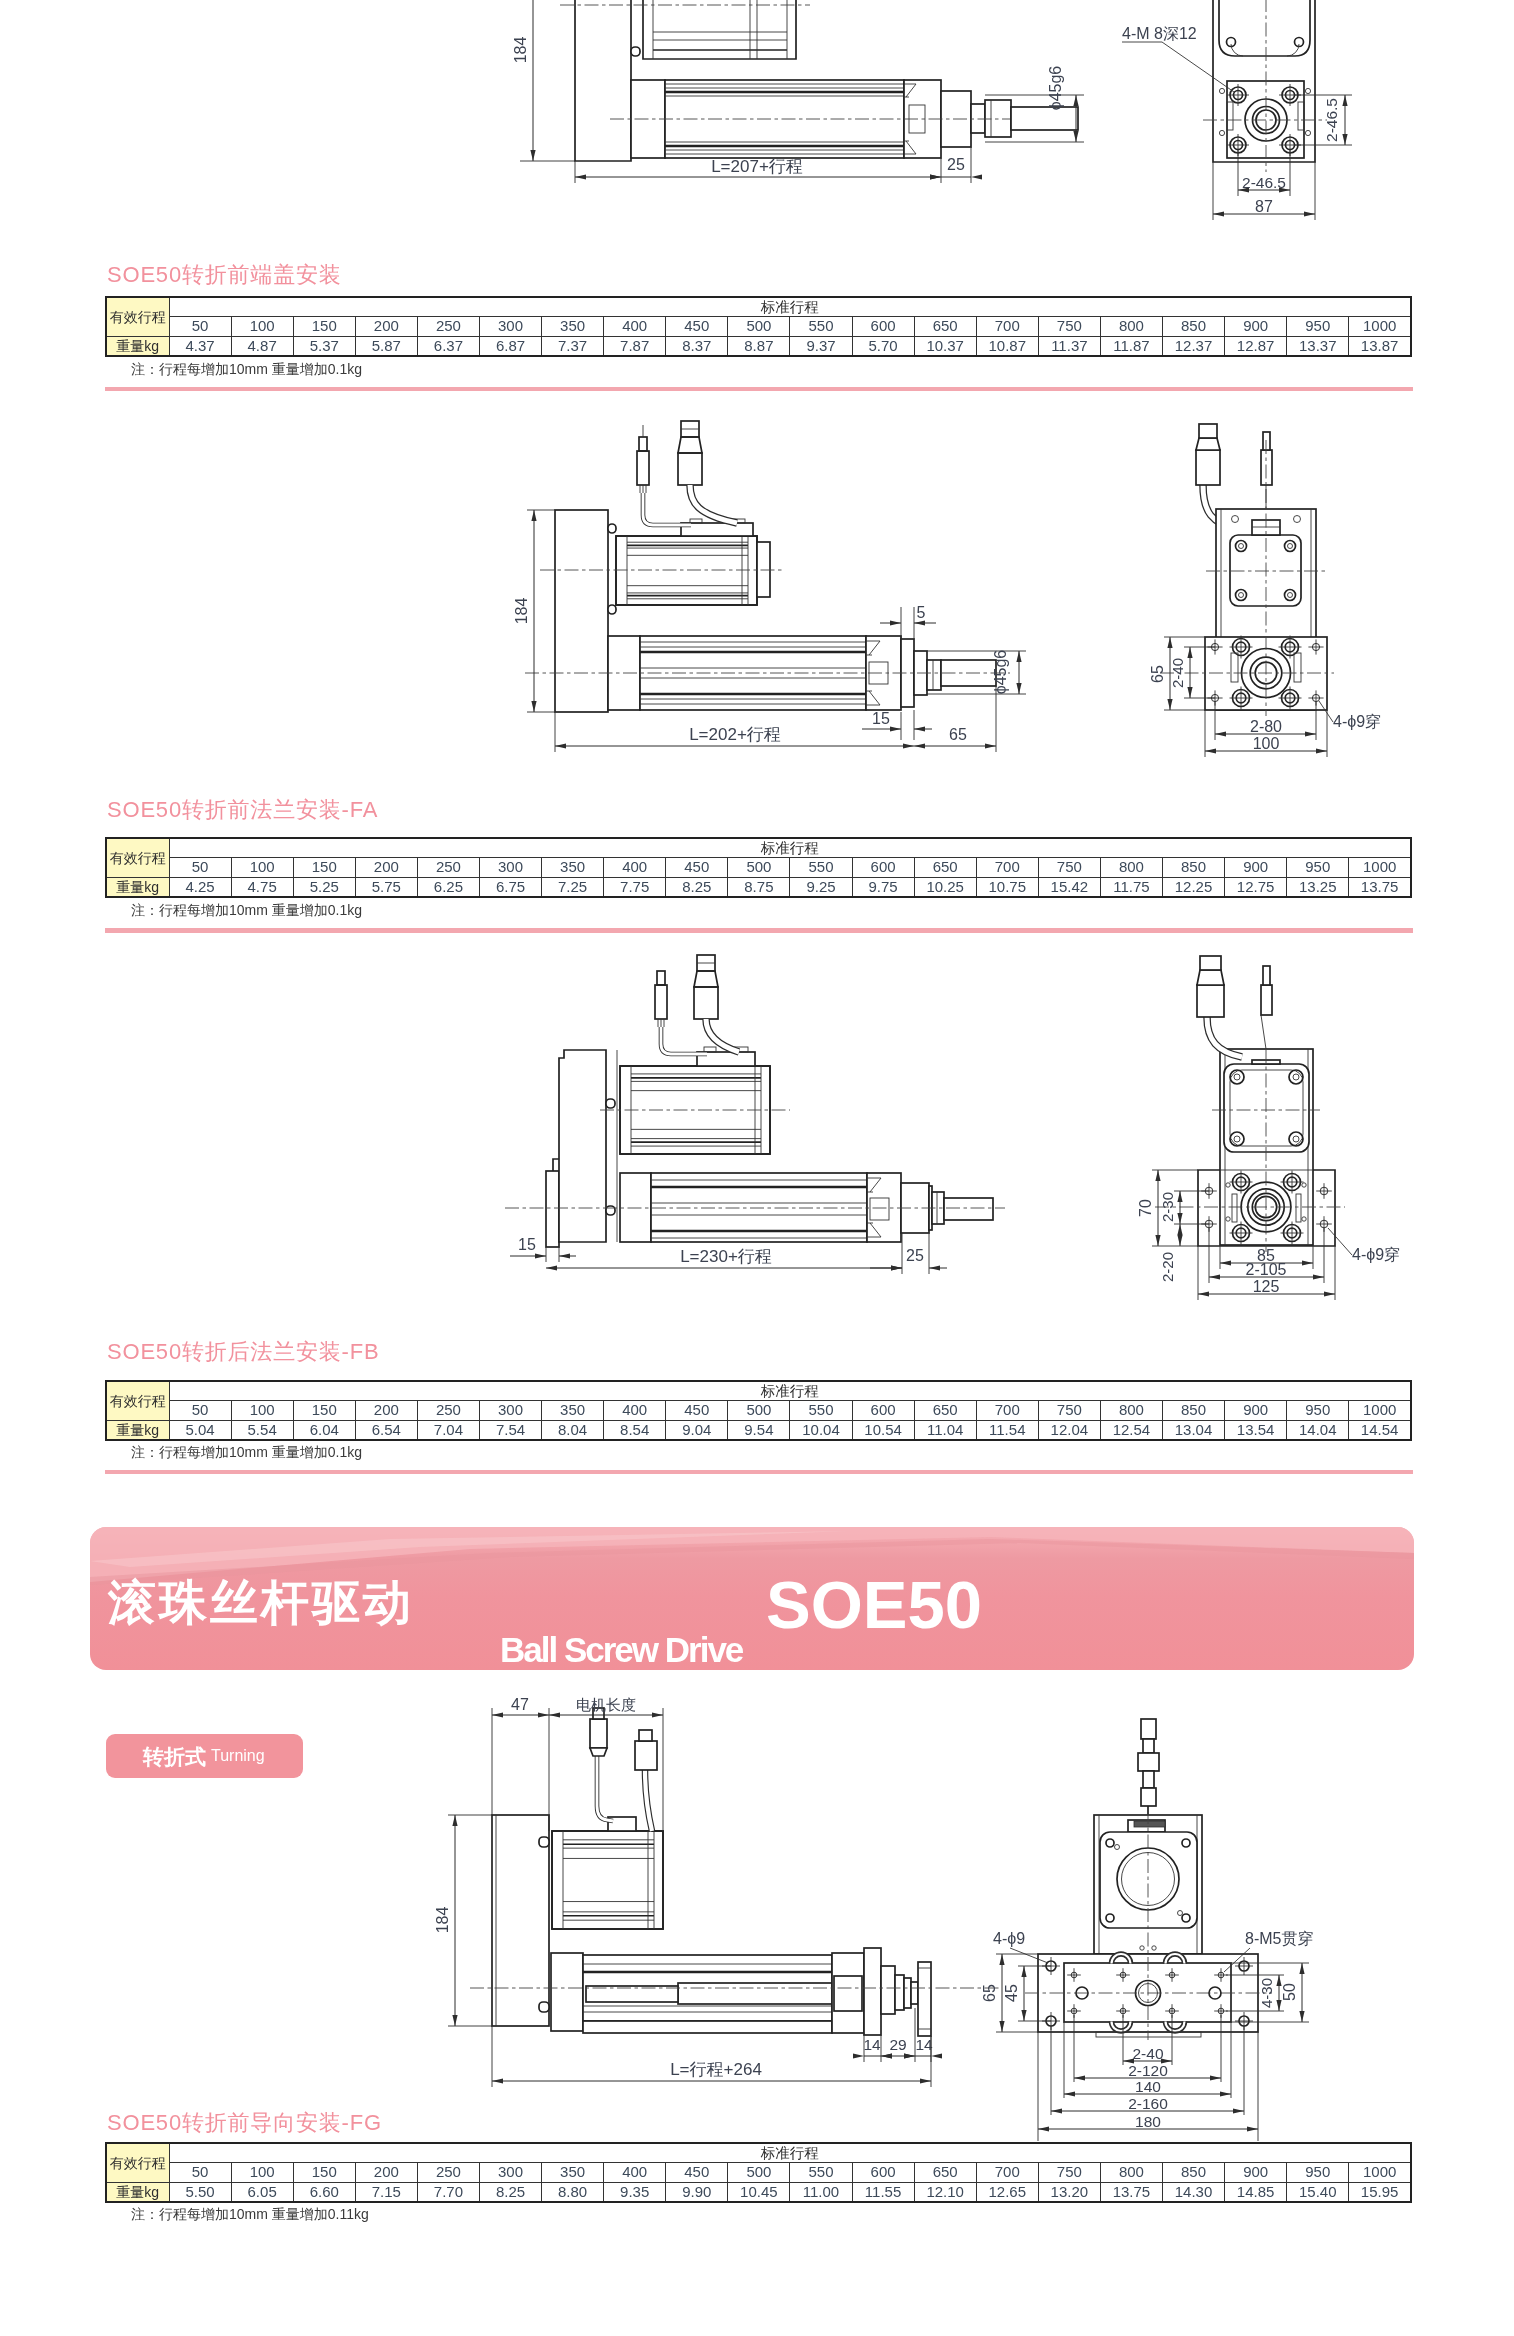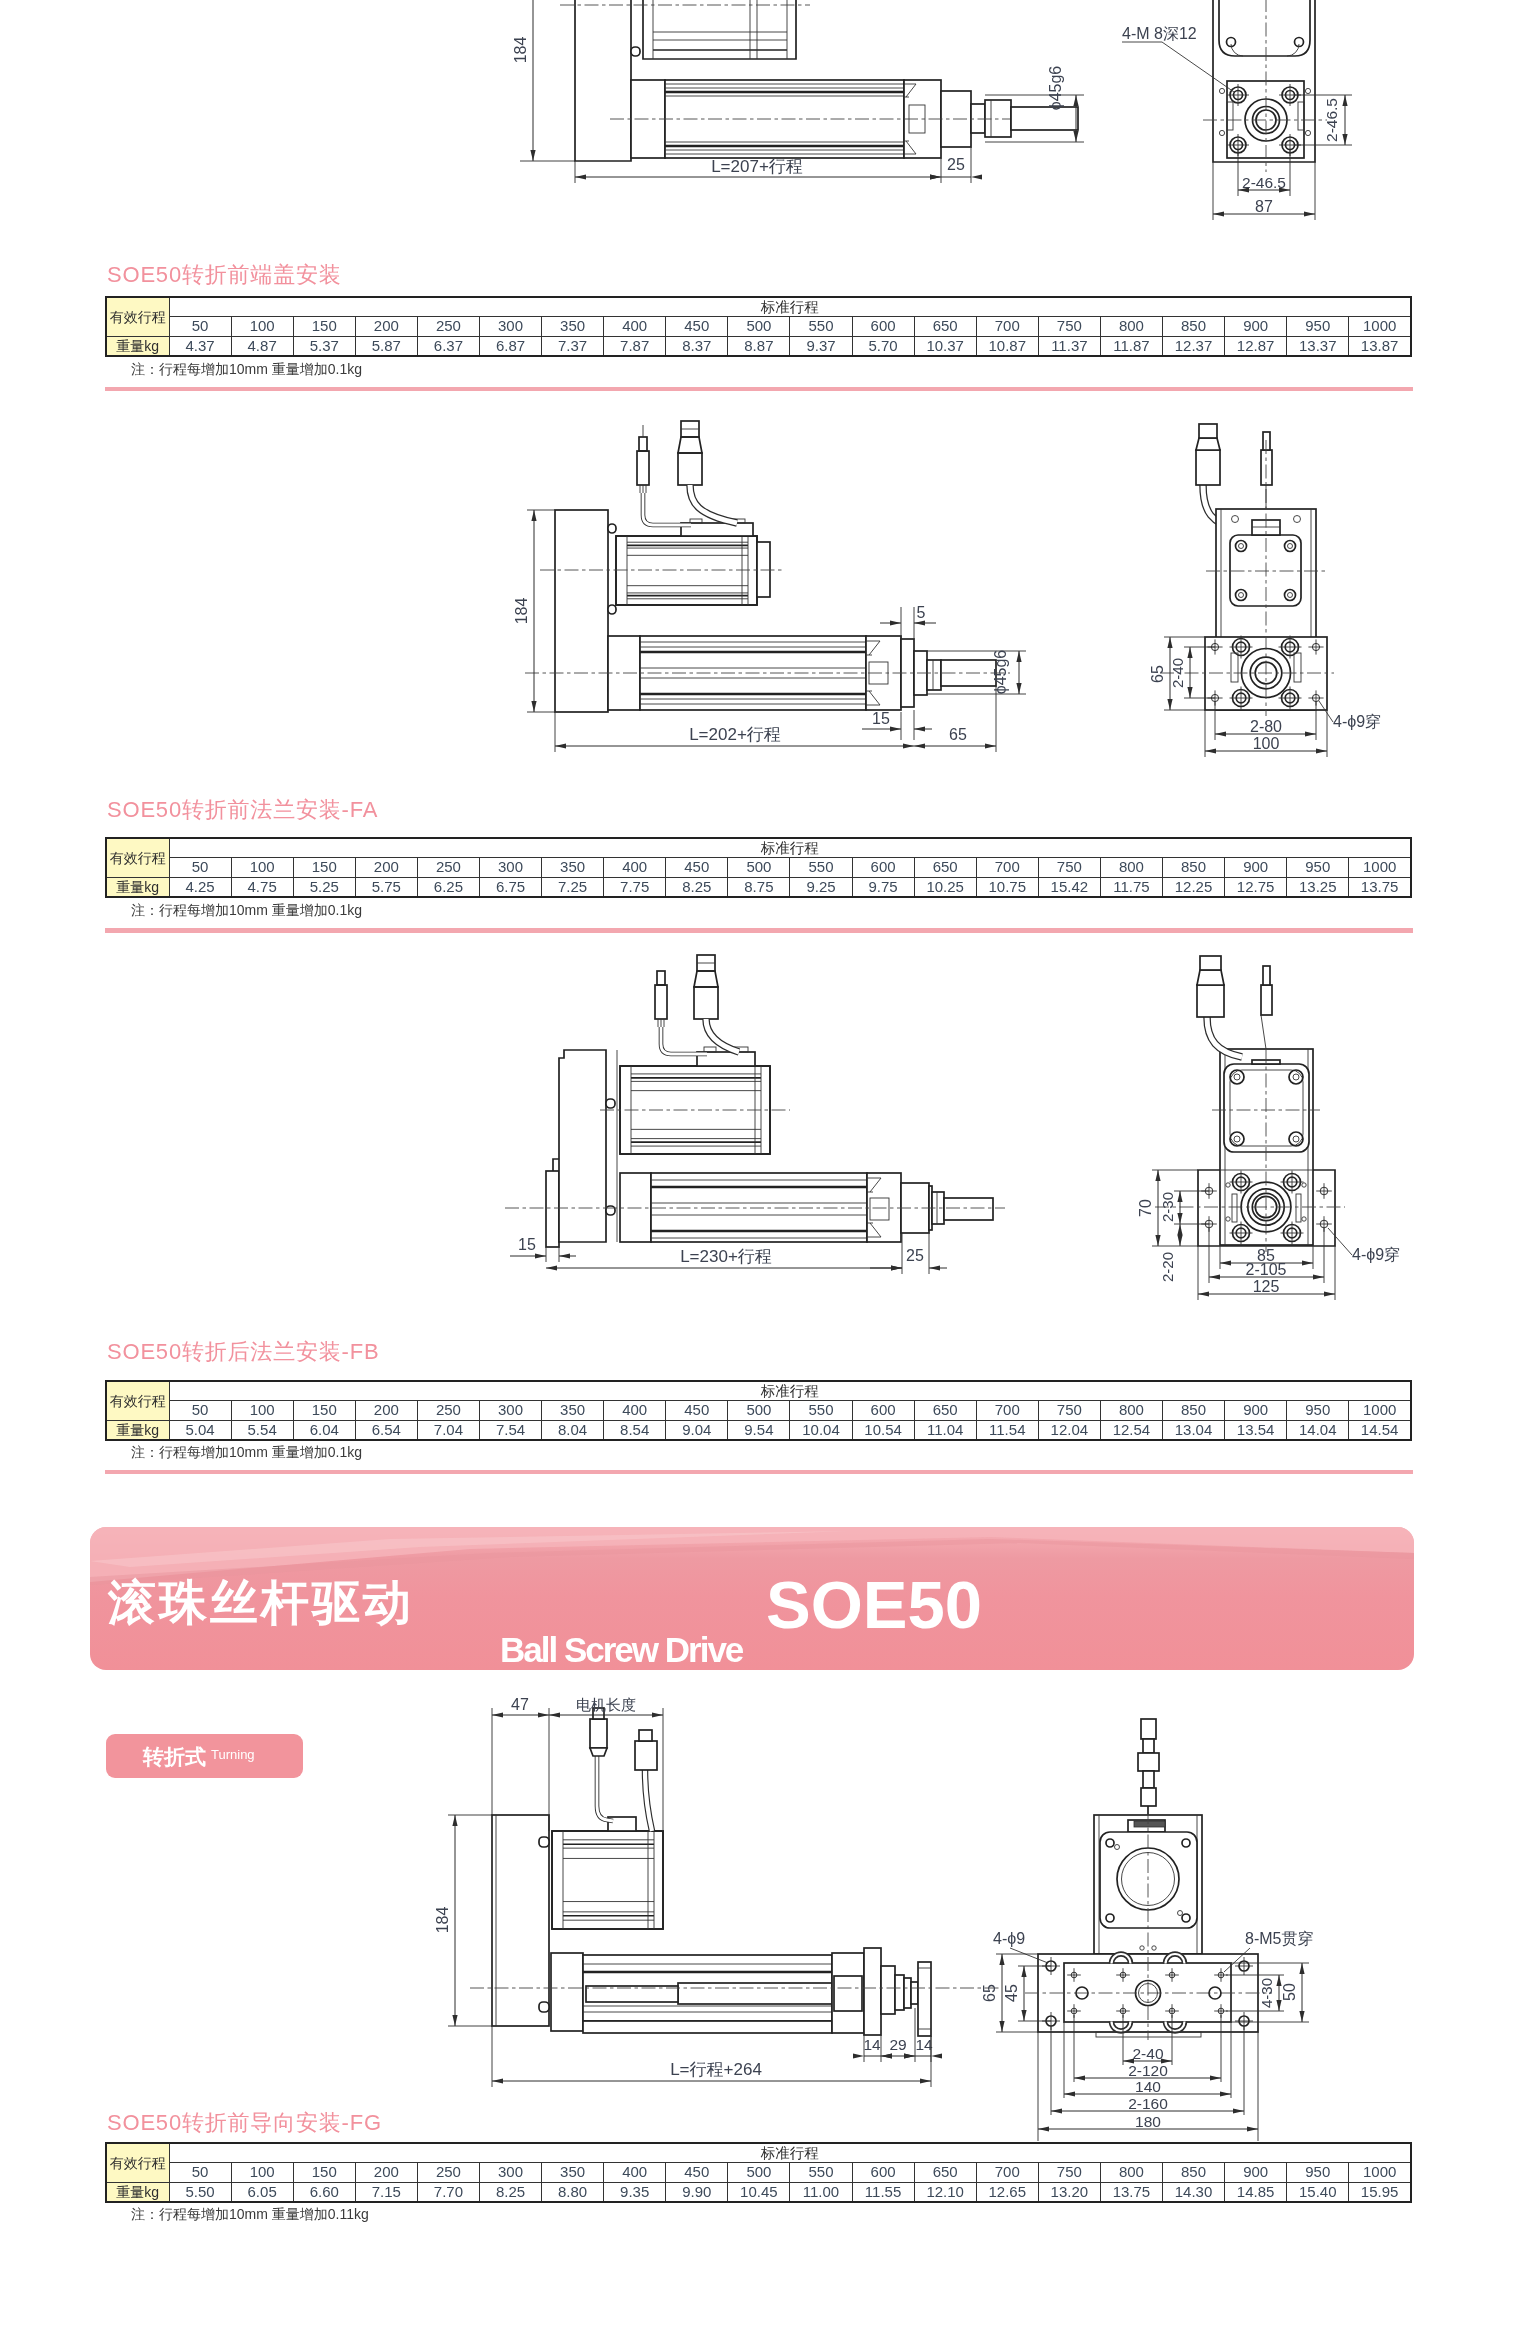--- a/index.html
+++ b/index.html
@@ -14,21 +14,21 @@
   table.spec td.h{background:#fef9c3;color:#2f2f2f;font-size:14px;}
   table.spec td.std{color:#2f2f2f;font-size:14.5px;}
   table.spec{border:2px solid #222;}
   .banner{position:absolute;left:90px;top:1527px;width:1324px;height:143px;border-radius:16px;
           background:linear-gradient(180deg,#f6b0b6 0%,#ee9aa2 22%,#f0949d 48%,#f19098 100%);overflow:hidden;}
   .banner .zh{position:absolute;left:18px;top:44px;font-size:48px;font-weight:bold;color:#ffffff;letter-spacing:3px;}
   .banner .en{position:absolute;left:410px;top:63px;font-size:35px;font-weight:bold;color:#ffffff;letter-spacing:-2px;margin-top:40px;}
   .banner .mod{position:absolute;left:676px;top:39px;font-size:67px;font-weight:bold;color:#ffffff;}
   .badge{position:absolute;left:106px;top:1702px;width:197px;height:44px;border-radius:9px;background:#f2949c;margin-top:32px;}
   .badge .t{position:absolute;left:37px;top:9px;font-size:21px;font-weight:bold;color:#fff;}
-  .badge .e{position:absolute;left:105px;top:13px;font-size:13px;color:#fff;}
+  .badge .e{position:absolute;left:105px;top:13px;font-size:16px;color:#fff;}
   svg text{font-family:"Liberation Sans",sans-serif;}
   .ln{fill:none;stroke:#222;stroke-width:1.7;}
   .lnw{fill:#ffffff;stroke:#222;stroke-width:1.7;}
   .thin{fill:none;stroke:#333;stroke-width:0.9;}
   .mid{fill:none;stroke:#2d2d2d;stroke-width:1.0;}
   .band{fill:none;stroke:#222;stroke-width:2.6;}
   .fillg{fill:#555;stroke:#2d2d2d;stroke-width:0.8;}
   .cl{fill:none;stroke:#444;stroke-width:0.9;stroke-dasharray:14 3.5 3.5 3.5;}
   .dim{fill:none;stroke:#2d2d2d;stroke-width:1.0;}
   .ext{fill:none;stroke:#2d2d2d;stroke-width:0.9;}

